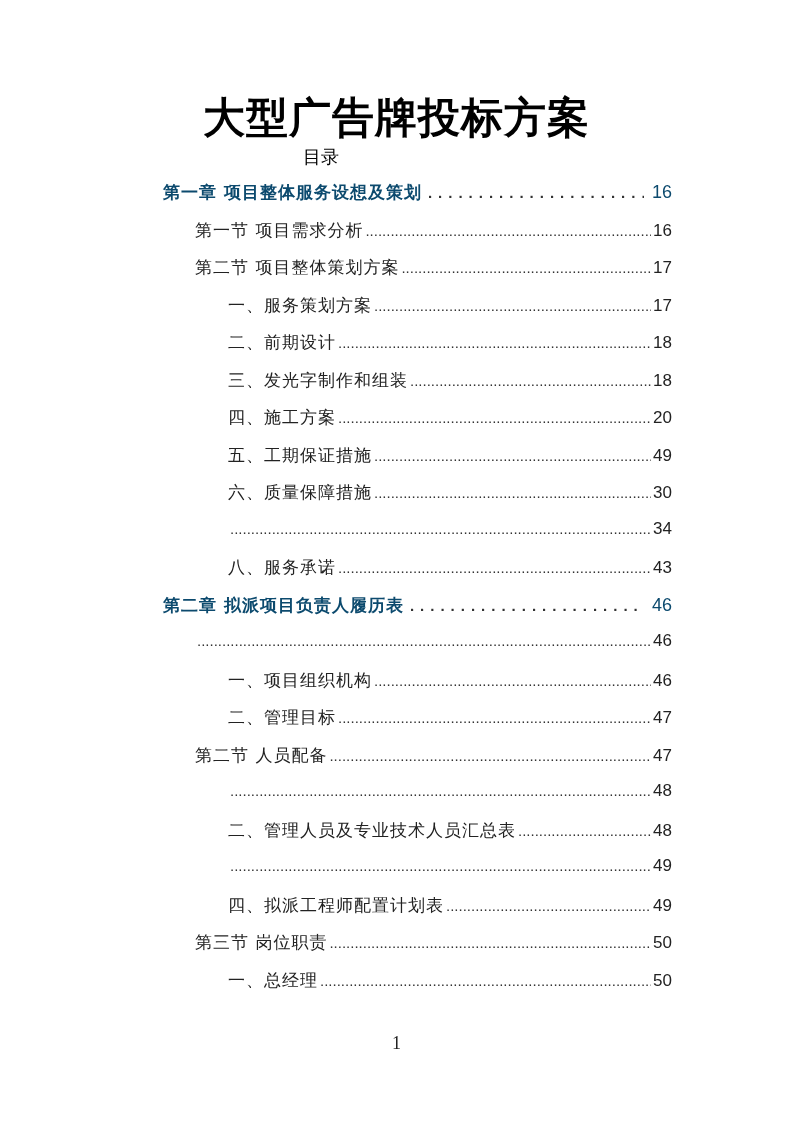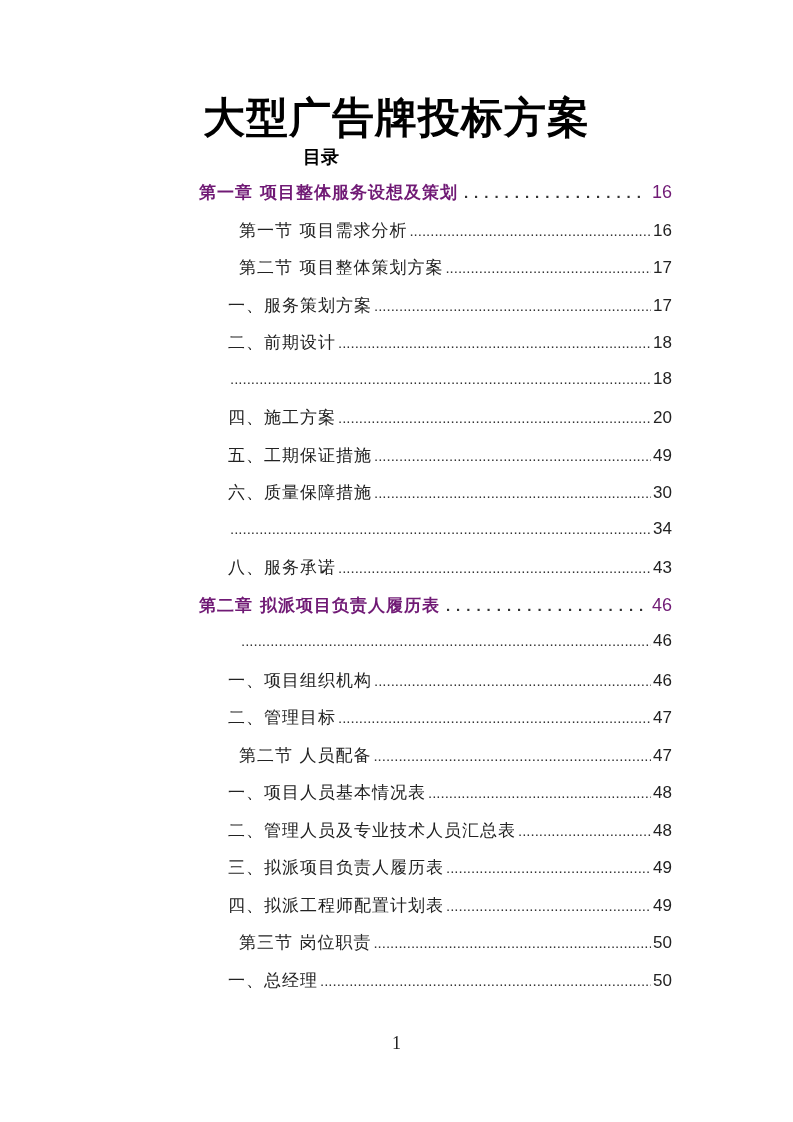--- a/index.html
+++ b/index.html
@@ -4,30 +4,30 @@
   <style>
     html, body { margin: 0; padding: 0; background: #ffffff; }
     body { width: 793px; height: 1122px; position: relative; overflow: hidden; color: #111; }
     .title {
       position: absolute; left: 0; width: 793px; top: 90px; text-align: center;
       font-family: "DejaVu Serif", "Liberation Serif", serif;
       font-size: 42px; font-weight: bold; letter-spacing: 1px; color: #000;
     }
     .toc-heading {
       position: absolute; left: 0; width: 642px; top: 145px; text-align: center;
-      font-family: "DejaVu Sans", sans-serif; font-size: 18px; font-weight: bold; color: #000;
+      font-family: "DejaVu Sans", sans-serif; font-size: 18px; font-weight: normal; color: #000;
     }
     .toc { position: absolute; left: 0; top: 176px; width: 793px; }
     .toc-row {
       position: absolute; right: 121px; height: 28px; display: flex; align-items: baseline;
       font-family: "DejaVu Sans", sans-serif; font-size: 17px; color: #222;
       white-space: nowrap;
     }
-    .toc-row.lvl1 { left: 163px; font-weight: bold; color: #701a75; margin-left: 36px; }
-    .toc-row.lvl2 { left: 195px; margin-left: 44px; }
+    .toc-row.lvl1 { left: 163px; font-weight: bold; color: #0c4a6e; }
+    .toc-row.lvl2 { left: 195px; }
     .toc-row.lvl3 { left: 228px; justify-content: space-between; }
     .toc-row .label { flex: 0 0 auto; letter-spacing: 1px; }
     .toc-row .leader {
       flex: 1 1 auto; overflow: hidden; margin: 0 2px; color: #333;
       font-family: "Liberation Sans", sans-serif; font-size: 15px; letter-spacing: 0;
     }
     .toc-row.lvl1 .leader { letter-spacing: 6px; font-weight: bold; margin-left: 6px; margin-right: 8px; }
     .toc-row .leader::before {
       content: "................................................................................................................................................";
     }
@@ -66,20 +66,21 @@
     <span class="label">一、服务策划方案</span>
       <span class="leader"></span>
       <span class="page">17</span>
   </div>
   <div class="toc-row lvl3" style="top:155px">
     <span class="label">二、前期设计</span>
       <span class="leader"></span>
       <span class="page">18</span>
   </div>
   <div class="toc-row lvl3" style="top:193px">
+    <span class="label">三、发光字制作和组装</span>
       <span class="leader"></span>
       <span class="page">18</span>
   </div>
   <div class="toc-row lvl3" style="top:230px">
     <span class="label">四、施工方案</span>
       <span class="leader"></span>
       <span class="page">20</span>
   </div>
   <div class="toc-row lvl3" style="top:268px">
     <span class="label">五、工期保证措施</span>
@@ -118,31 +119,29 @@
     <span class="label">二、管理目标</span>
       <span class="leader"></span>
       <span class="page">47</span>
   </div>
   <div class="toc-row lvl2" style="top:568px">
     <span class="label">第二节  人员配备</span>
       <span class="leader"></span>
       <span class="page">47</span>
   </div>
   <div class="toc-row lvl3" style="top:605px">
-    <span class="label">一、项目人员基本情况表</span>
       <span class="leader"></span>
       <span class="page">48</span>
   </div>
   <div class="toc-row lvl3" style="top:643px">
     <span class="label">二、管理人员及专业技术人员汇总表</span>
       <span class="leader"></span>
       <span class="page">48</span>
   </div>
   <div class="toc-row lvl3" style="top:680px">
-    <span class="label">三、拟派项目负责人履历表</span>
       <span class="leader"></span>
       <span class="page">49</span>
   </div>
   <div class="toc-row lvl3" style="top:718px">
     <span class="label">四、拟派工程师配置计划表</span>
       <span class="leader"></span>
       <span class="page">49</span>
   </div>
   <div class="toc-row lvl2" style="top:755px">
     <span class="label">第三节  岗位职责</span>

